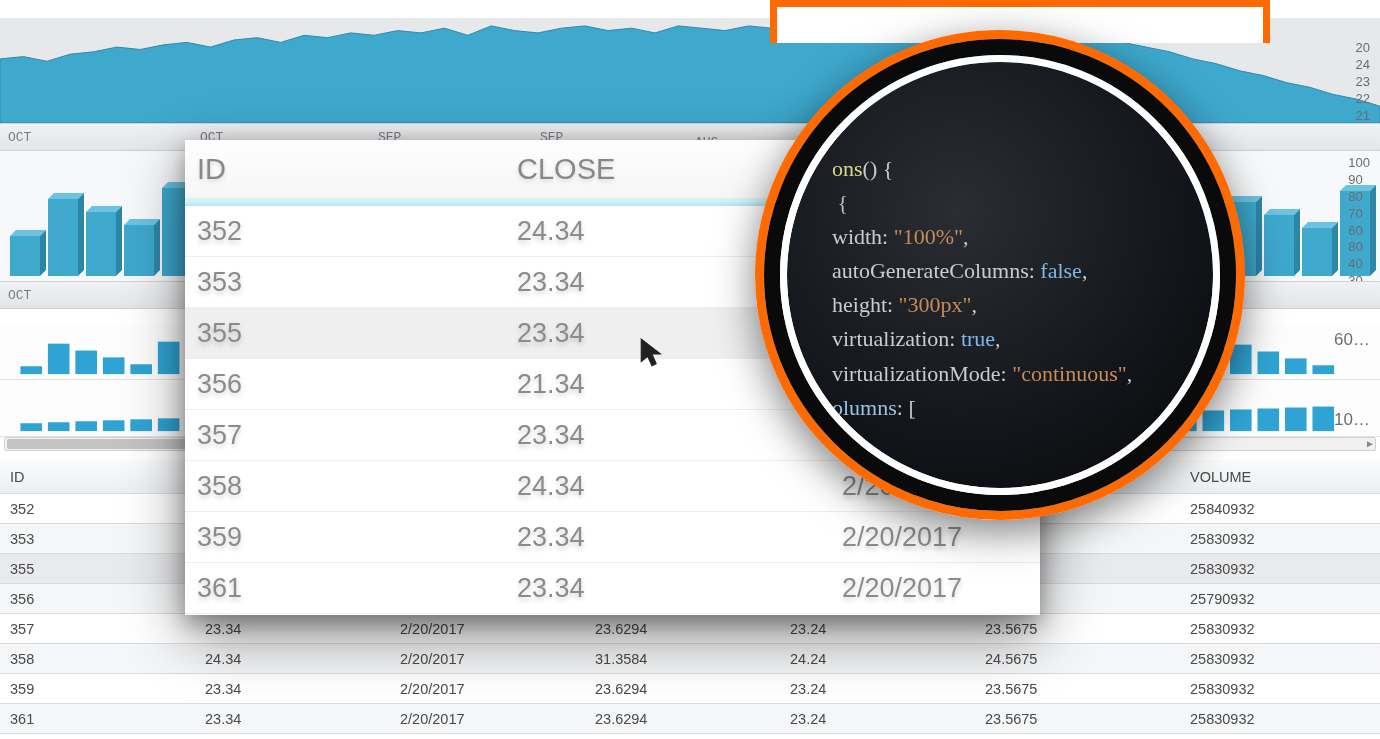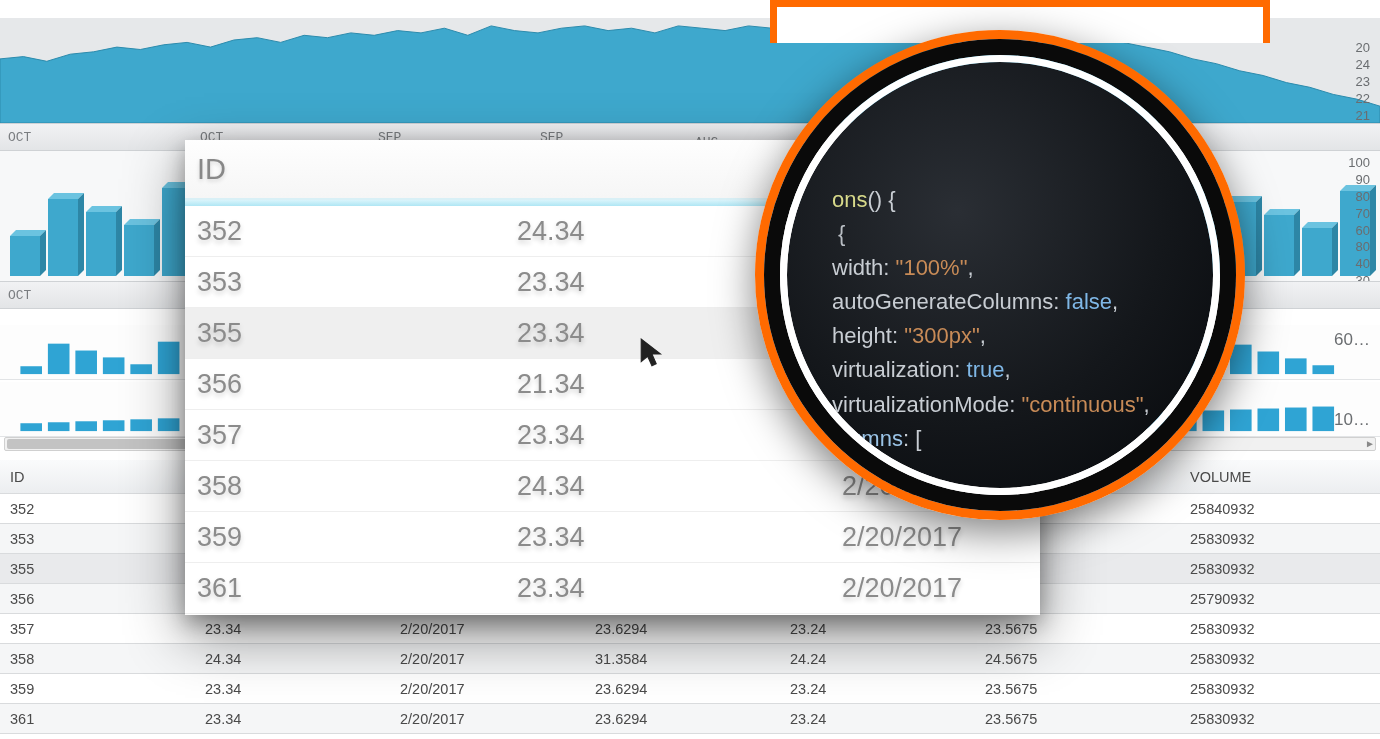--- a/index.html
+++ b/index.html
@@ -20,21 +20,20 @@
     background: #e6e8ea;
   }
   .top-area svg { width: 100%; height: 100%; display:block; }
 
   
   .yticks {
     position: absolute;
     right: 10px;
     font-size: 13px;
     color: #6a6d70;
-    text-align: right;
     line-height: 1.3;
   }
   .yticks.top1 { top: 40px; }
   .yticks .t { display:block; }
 
   
   .month-row {
     position: absolute;
     left: 0; width: 1380px; height: 28px;
     background: linear-gradient(#f1f2f4,#e3e5e7);
@@ -172,26 +171,25 @@
   }
   .lens {
     position:absolute; inset:32px;
     border-radius:50%;
     background: radial-gradient(circle at 40% 35%, #2a2e34 0%, #14171b 55%, #05070a 100%);
     overflow:hidden;
     filter: blur(.3px);
   }
   .code {
     position:absolute; top:90px; left:45px;
-    font-family: Liberation Sans, sans-serif;
+    font-family: Liberation Serif, serif;
     font-size:22px; line-height:1.55;
     color:#c8cdd3;
     white-space:pre;
     filter: blur(.6px);
-    margin-top: 31px;
   }
   .code .fn  { color:#d7d98a; }
   .code .kw  { color:#9ac3e6; }
   .code .str { color:#c88b57; }
   .code .bool{ color:#7fb7e6;text-align:right; }
   .code .pun { color:#b9bec4; }
 
   
   .cursor {
     position:absolute; top:338px; left:640px;
@@ -543,20 +541,21 @@
       <div>23.6294</div>
       <div>23.24</div>
       <div>23.5675</div>
       <div>25830932</div>
     </div>
   </div>
 
 <div class="zoom-panel" id="zoom">
     <div class="zhdr">
       <div>ID</div>
+      <div>CLOSE</div>
       <div></div>
     </div>
     <div class="accent"></div>
     <div class="zrow">
       <div>352</div>
       <div>24.34</div>
       <div></div>
     </div>
     <div class="zrow">
       <div>353</div>

